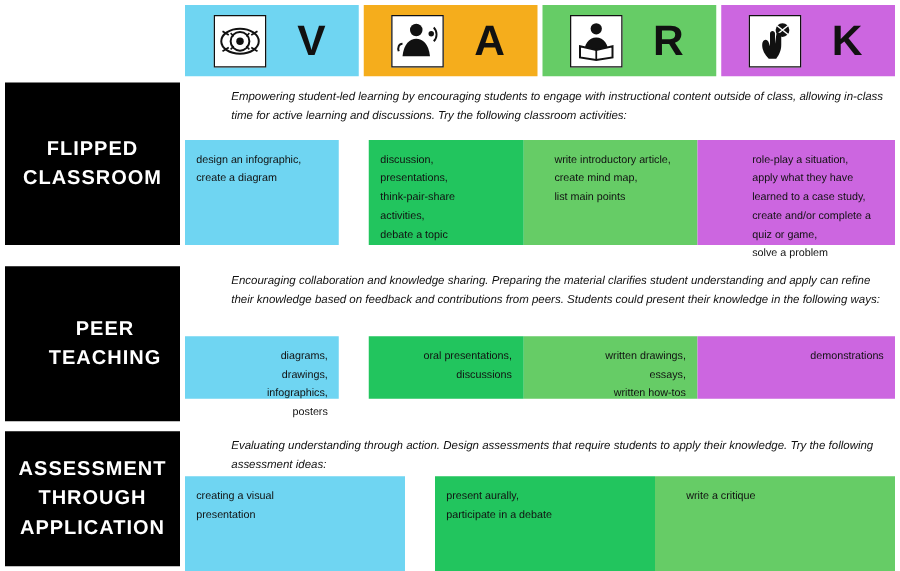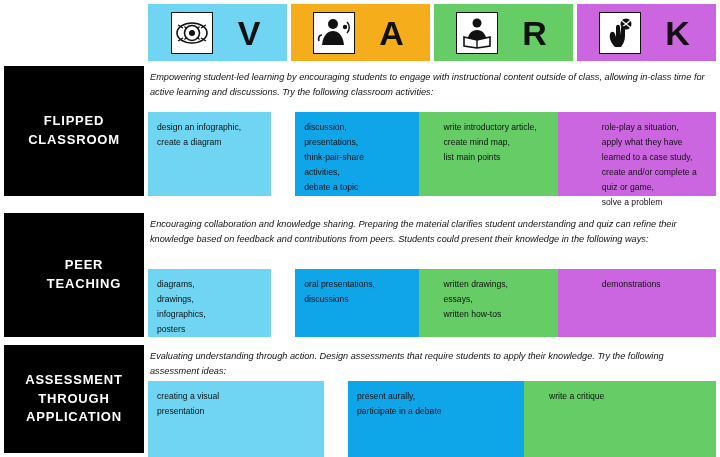--- a/index.html
+++ b/index.html
@@ -74,57 +74,58 @@
     position: absolute;
     left: 0px;
     top: 0px;
     width: 140px;
     background: #000000;
     color: #ffffff;
     display: flex;
     align-items: center;
     justify-content: center;
     text-align: center;
-    font-size: 13px;
+    font-size: 16px;
     font-weight: bold;
     letter-spacing: 0.8px;
     line-height: 1.45;
     padding: 4px;
     box-sizing: border-box;
   }
   .sec-body {
     position: absolute;
     left: 144px;
     top: 0;
     width: 568px;
   }
   .sec-desc {
     font-size: 9.2px;
     font-style: italic;
     color: #111;
     line-height: 1.65;
     padding: 4px 6px 4px 2px;
     box-sizing: border-box;
+    margin-left: 35px;
   }
   .cells-row {
     display: flex;
     gap: 0;
     align-items: stretch;
   }
   .cell {
     flex: 1 1 0;
     font-size: 8.6px;
     color: #111;
     line-height: 1.75;
     padding: 8px 9px;
     box-sizing: border-box;
     white-space: pre-line;
   }
   .c-v { background: #6fd5f2; }
-  .c-a { background: #0ea5e9; margin-left: 24px; }
+  .c-a { background: #22c55e; margin-left: 24px; }
   .c-r { background: #66cc66; padding-left: 25px; }
   .c-k { background: #cc66e0; padding-left: 44px; }
 </style>
 </head>
 <body>
 
 <div id="page">
 
   <div class="header-row">
 
@@ -201,22 +202,22 @@
 quiz or game,
 solve a problem</div>
       </div>
     </div>
   </div>
 
   <div class="section" style="top:213px; height:124px;">
     <div class="sec-label" style="height:124px;padding-left:24px;">PEER
 TEACHING</div>
     <div class="sec-body">
-      <div class="sec-desc" style="height:56px;">Encouraging collaboration and knowledge sharing. Preparing the material clarifies student understanding and quiz can refine their knowledge based on feedback and contributions from peers. Students could present their knowledge in the following ways:</div>
-      <div class="cells-row" style="height:68px;">
+      <div class="sec-desc" style="height:56px;">Encouraging collaboration and knowledge sharing. Preparing the material clarifies student understanding and apply can refine their knowledge based on feedback and contributions from peers. Students could present their knowledge in the following ways:</div>
+      <div class="cells-row" style="height:50px;text-align:right;">
         <div class="cell c-v">diagrams,
 drawings,
 infographics,
 posters</div>
         <div class="cell c-a">oral presentations,
 discussions</div>
         <div class="cell c-r">written drawings,
 essays,
 written how-tos</div>
         <div class="cell c-k">demonstrations</div>

